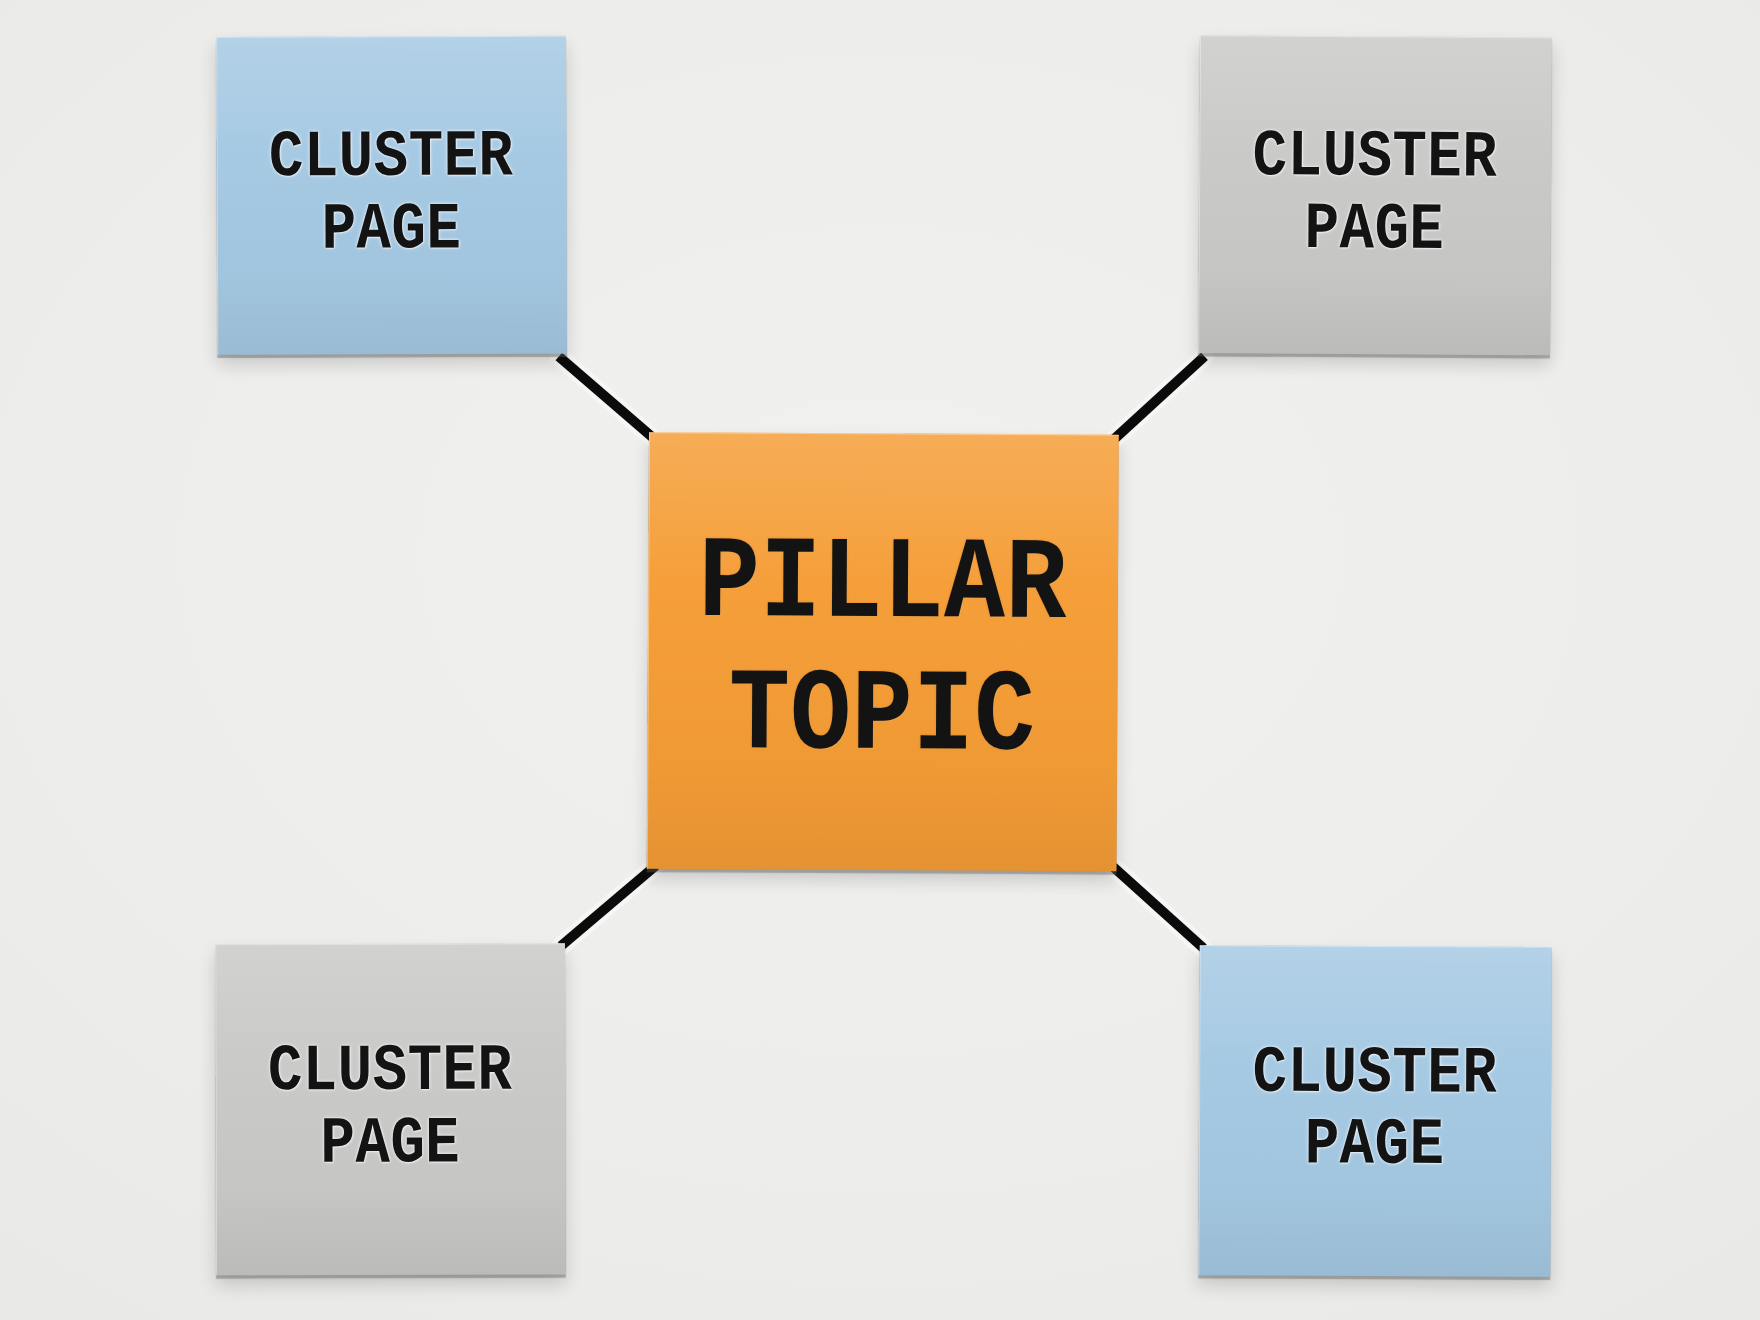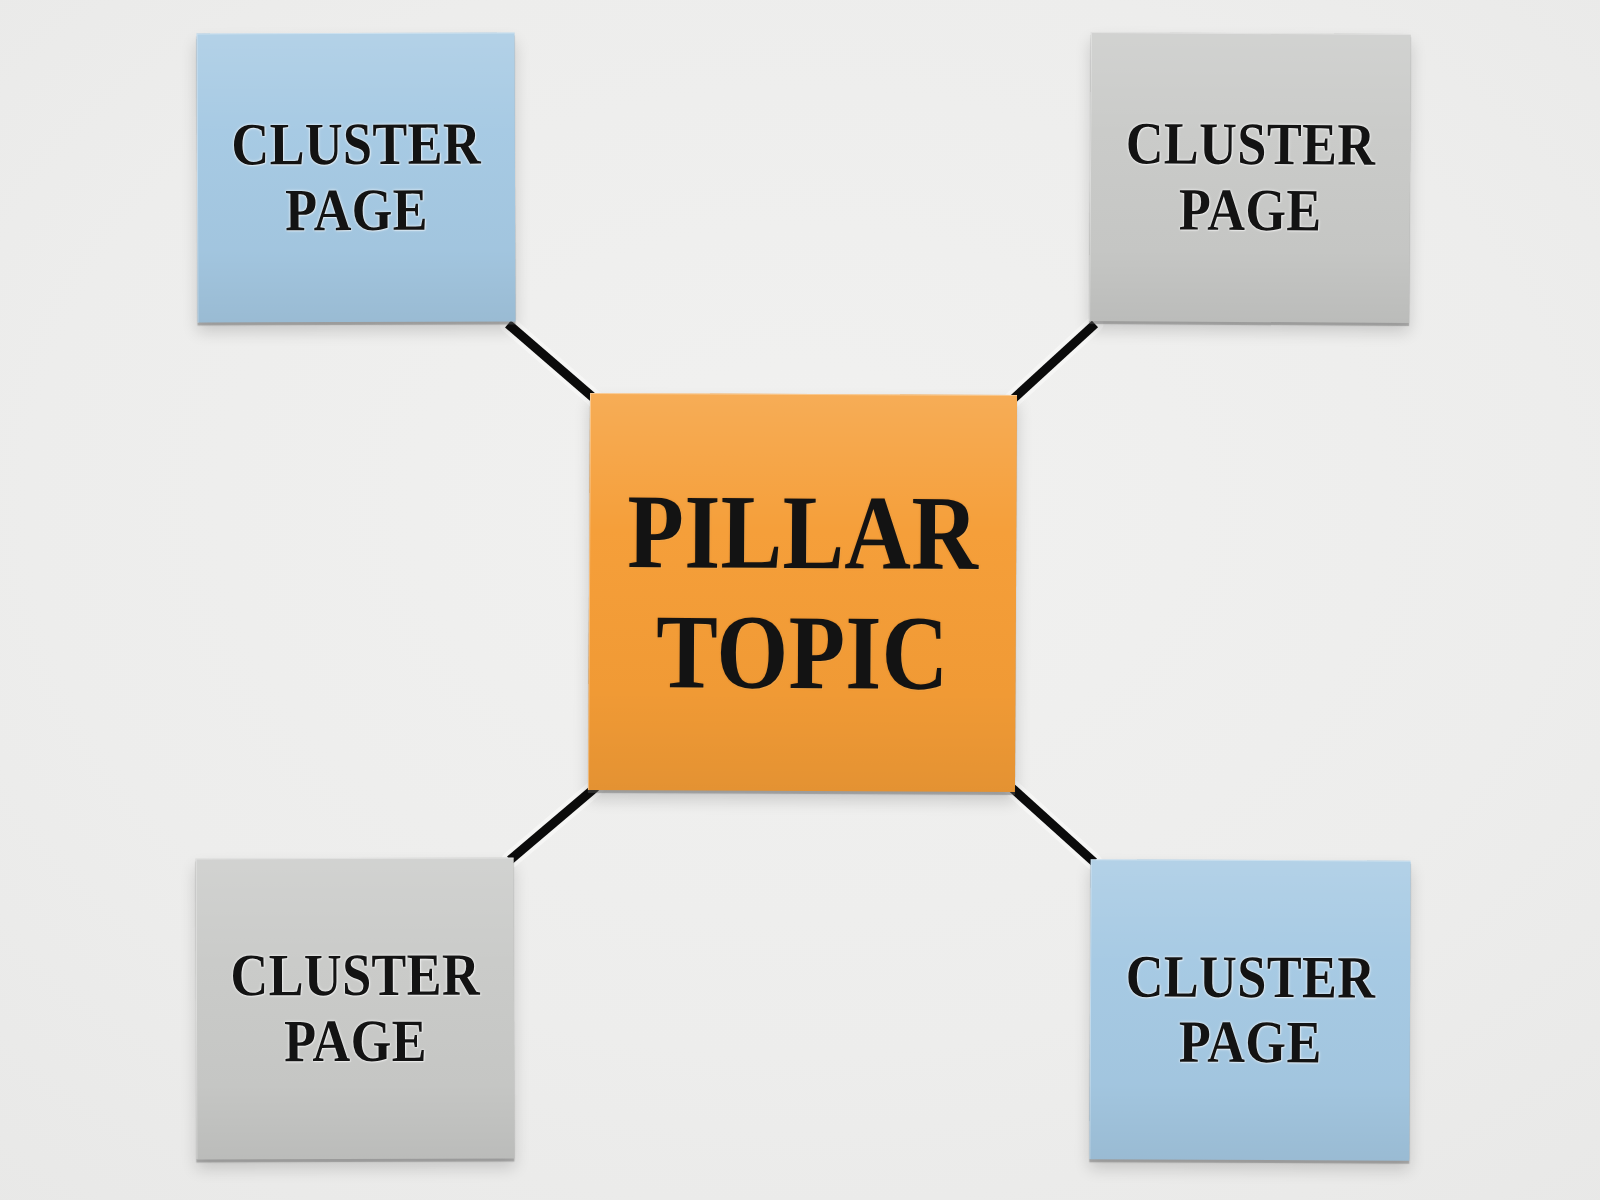--- a/index.html
+++ b/index.html
@@ -9,21 +9,21 @@
     height: 1200px;
     overflow: hidden;
   }
   .canvas {
     position: relative;
     width: 1600px;
     height: 1200px;
     background:
       radial-gradient(ellipse 1400px 1000px at 50% 42%,
         #f1f1f0 0%, #ededec 55%, #e7e7e6 100%);
-    font-family: Liberation Serif, serif;
+    font-family: Liberation Mono, monospace;
   }
   .wires {
     position: absolute;
     inset: 0;
     z-index: 1;
   }
   .wire-halo {
     stroke: #f6f6f5;
     stroke-width: 17;
     stroke-linecap: round;

